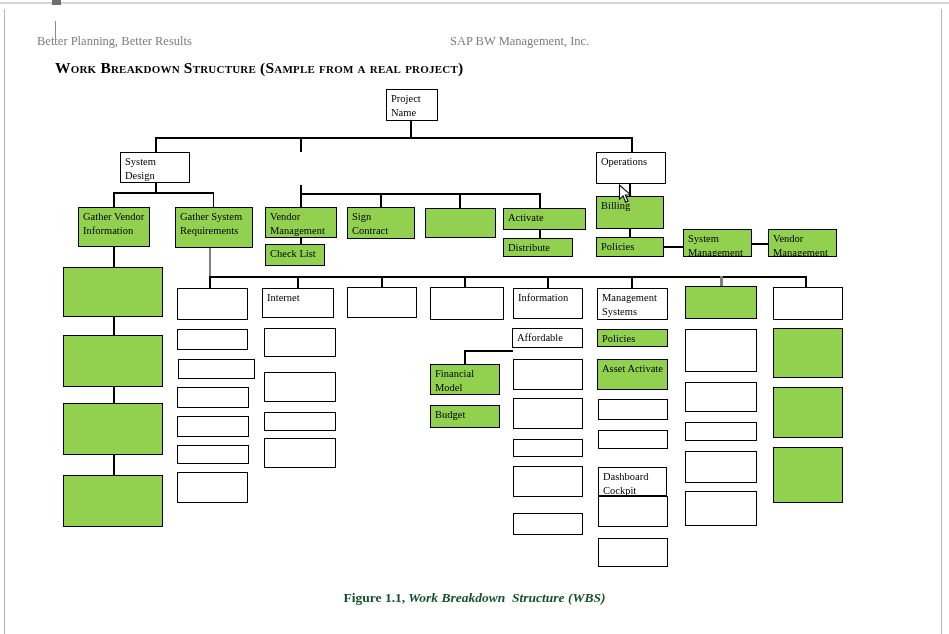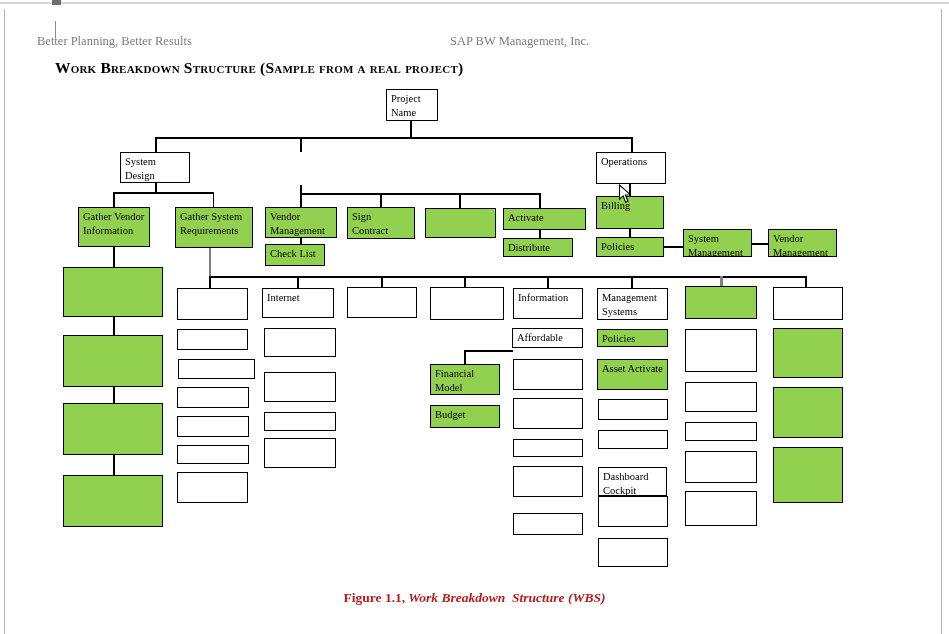--- a/index.html
+++ b/index.html
@@ -3,21 +3,21 @@
 <meta charset="utf-8">
 <style>
   html,body{margin:0;padding:0;background:#fff;}
   #page{position:relative;width:949px;height:634px;background:#ffffff;overflow:hidden;
         font-family:"Liberation Serif", serif;}
   .chrome{position:absolute;}
   .hdr{position:absolute;color:#7d7d7d;font-size:12.5px;white-space:nowrap;}
   .title{position:absolute;left:55px;top:59px;font-size:15.5px;font-weight:bold;color:#000;
          font-variant:small-caps;letter-spacing:.2px;white-space:nowrap;}
   .caption{position:absolute;left:0;right:0;top:590px;text-align:center;font-size:13.5px;
-           font-weight:bold;color:#b91c1c;}
+           font-weight:bold;color:#14532d;}
   .caption .it{font-style:italic;white-space:pre;}
   .node{position:absolute;background:#fff;border:1.5px solid #000;box-sizing:border-box;
         font-size:10.5px;line-height:1.3;color:#000;padding:2px 4px;overflow:hidden;}
   .node.green{background:#92D050;}
   .conn{position:absolute;background:#000;}
   .conn.gray{background:#808080;}
   .squig{text-decoration:underline wavy #e03030 1px;text-underline-offset:2px;white-space:pre;margin-left:40px;}
   .pre{white-space:pre;}
   .ibeam{position:absolute;left:55px;top:21px;width:1px;height:17px;background:#8a8a8a;}
   .cursor{position:absolute;left:618px;top:184px;}

